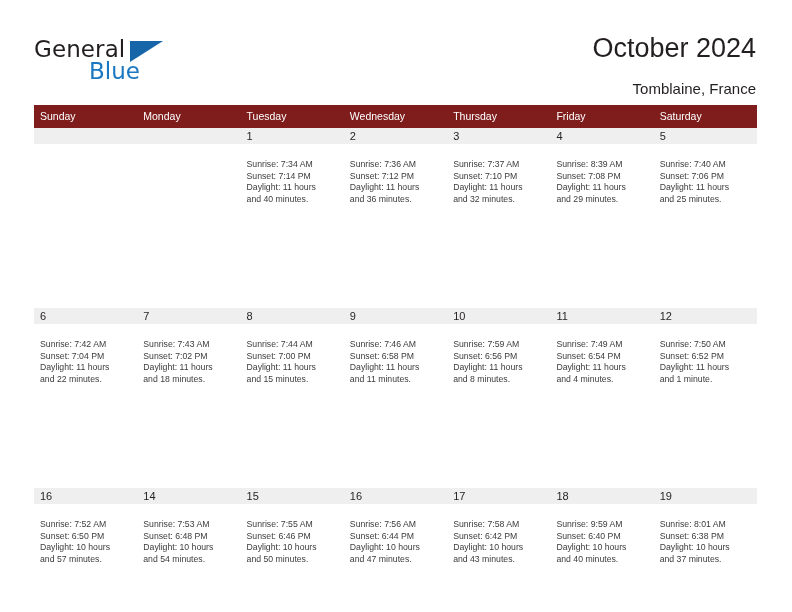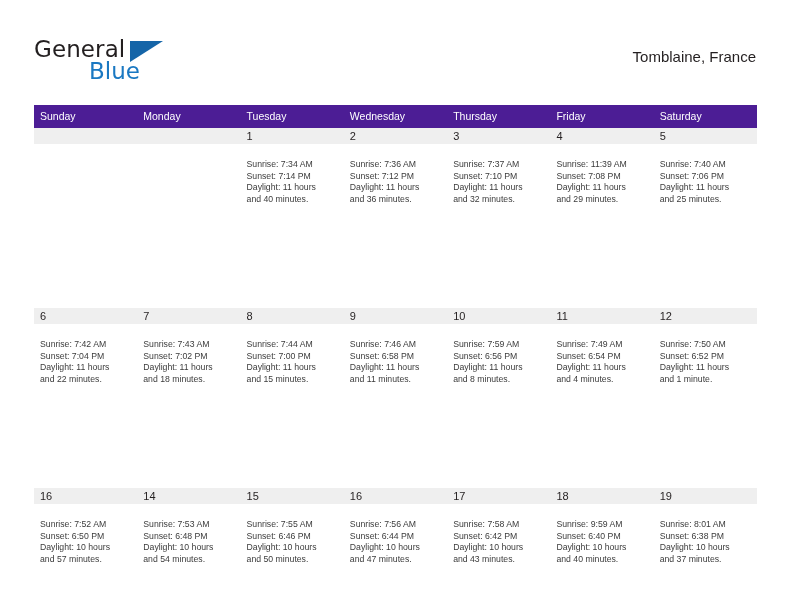--- a/index.html
+++ b/index.html
@@ -93,21 +93,21 @@
   
   .calendar {
     position: absolute;
     left: 34px;
     top: 105px;
     width: 723px;
     border-collapse: collapse;
     table-layout: fixed;
   }
   .calendar th {
-    background: #4c1d95;
+    background: #7f1d1d;
     color: #ffffff;
     font-size: 10.5px;
     font-weight: normal;
     text-align: left;
     padding: 5px 0 5px 6px;
     line-height: 13px;
     height: 13px;
   }
   .calendar td {
     vertical-align: top;
@@ -152,20 +152,21 @@
 <div class="page">
 
   <div class="header">
     <div class="brand">
       <span class="brand-general">General</span>
       <span class="brand-tri"></span>
       <span class="brand-blue">Blue</span>
     </div>
 
     <div class="title-block">
+      <div class="cal-title">October 2024</div>
       <div class="cal-sub">Tomblaine, France</div>
     </div>
   </div>
 
   <table class="calendar">
     <thead>
       <tr>
         <th>Sunday</th>
         <th>Monday</th>
         <th>Tuesday</th>
@@ -229,21 +230,21 @@
                 <div>Sunset: 7:10 PM</div>
                 <div>Daylight: 11 hours</div>
                 <div>and 32 minutes.</div>
               </div>
             </div>
           </td>
           <td>
             <div class="daycell">
               <div class="numband">4</div>
               <div class="lines">
-                <div>Sunrise: 11:39 AM</div>
+                <div>Sunrise: 8:39 AM</div>
                 <div>Sunset: 7:08 PM</div>
                 <div>Daylight: 11 hours</div>
                 <div>and 29 minutes.</div>
               </div>
             </div>
           </td>
           <td>
             <div class="daycell">
               <div class="numband">5</div>
               <div class="lines">

